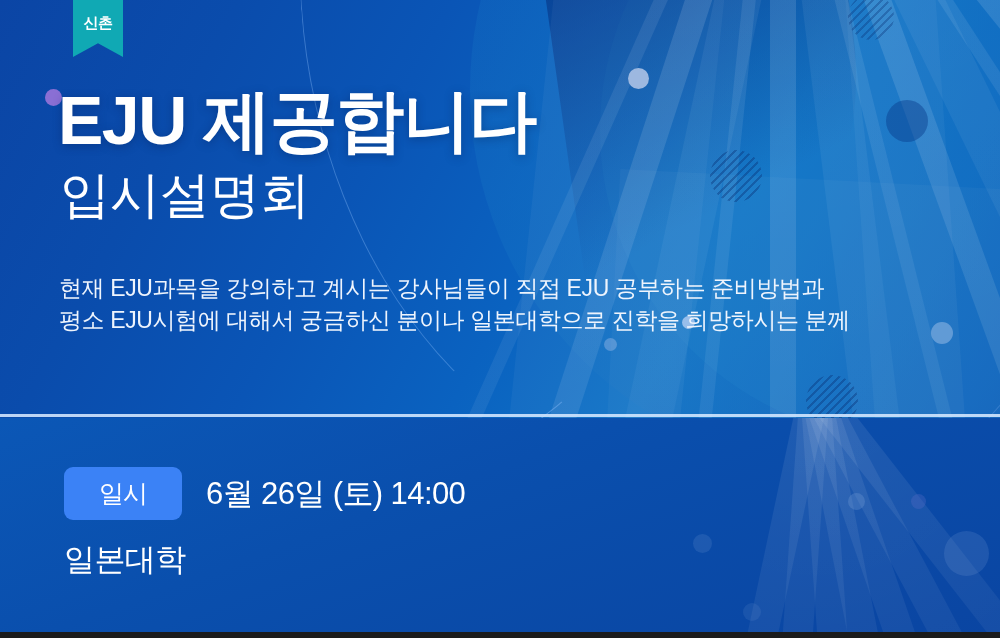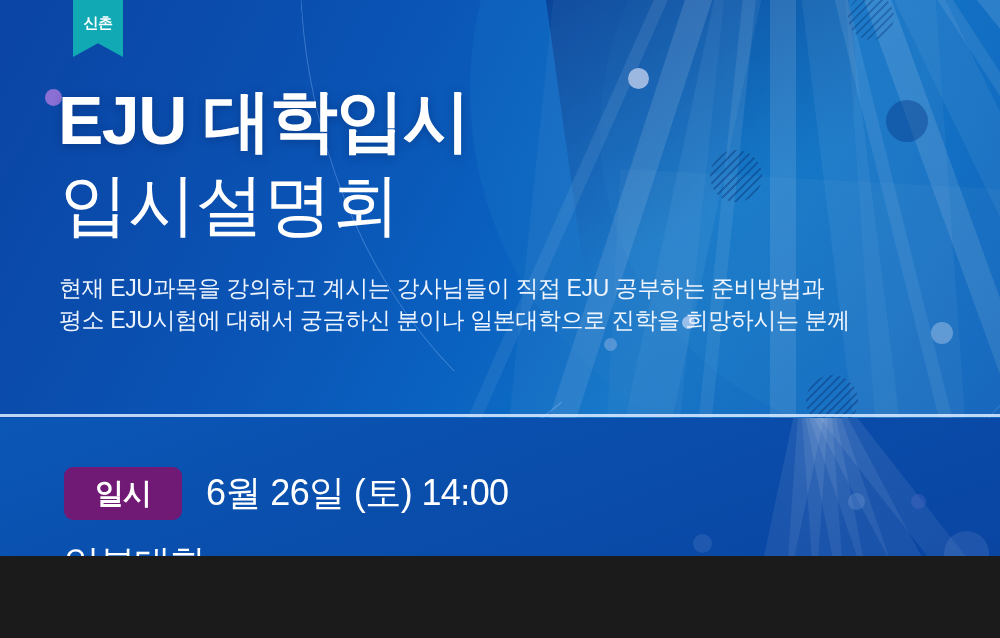--- a/index.html
+++ b/index.html
@@ -3,21 +3,21 @@
 <meta charset="utf-8">
 <style>
   html, body {
     margin: 0;
     padding: 0;
     background: #1b1b1b;
   }
   #poster {
     position: relative;
     width: 1000px;
-    height: 556px;
+    height: 632px;
     overflow: hidden;
     font-family: "Liberation Sans", "DejaVu Sans", sans-serif;
     background: #0a4fab;
     -webkit-font-smoothing: antialiased;
   }
 
   
   .bg-layer { position: absolute; inset: 0; pointer-events: none; }
 
   .bg-base {
@@ -162,21 +162,21 @@
     font-weight: 700;
     letter-spacing: -1.5px;
     line-height: 1.0;
     white-space: nowrap;
     text-shadow: 0 2px 10px rgba(3,30,80,.35);
   }
   .subtitle {
     position: absolute;
     left: 60px; top: 170px;
     color: #ffffff;
-    font-size: 68px;
+    font-size: 50px;
     font-weight: 300;
     letter-spacing: 0px;
     line-height: 1.0;
     white-space: nowrap;
   }
 
   .body-text {
     position: absolute;
     left: 59px; top: 272px;
     color: #eef4fd;
@@ -192,36 +192,36 @@
   .info-row {
     position: absolute;
     display: flex;
     align-items: center;
     gap: 24px;
   }
   .info-row.r1 { left: 64px; top: 467px; }
   .info-row.r2 { left: 64px; top: 539px; }
 
   .info-badge {
-    background: #701a75;
-    color: #ffffff;
-    font-size: 29px;
-    font-weight: 700;
+    background: #3b82f6;
+    color: #ffffff;
+    font-size: 25px;
+    font-weight: 400;
     letter-spacing: -1px;
     border-radius: 9px;
     width: 118px;
     height: 53px;
     display: flex;
     align-items: center;
     justify-content: center;
     box-sizing: border-box;
   }
   .info-value {
     color: #ffffff;
-    font-size: 36px;
+    font-size: 31px;
     font-weight: 500;
     letter-spacing: -0.6px;
     white-space: nowrap;
   }
 </style>
 </head>
 <body>
 
 <div id="poster">
 
@@ -283,21 +283,21 @@
     <div class="dot" style="left:743px; top:185px; width:18px; height:18px; background:rgba(140,175,225,.12);"></div>
   </div>
   <div class="divider"></div>
 
   <div class="ribbon">
     <span class="ribbon-text">신촌</span>
   </div>
 
   <div class="content">
 
-    <div class="title">EJU 대학입시</div>
+    <div class="title">EJU 제공합니다</div>
     <div class="subtitle">입시설명회</div>
 
     <div class="body-text">
       <div>현재 EJU과목을 강의하고 계시는 강사님들이 직접 EJU 공부하는 준비방법과</div>
       <div>평소 EJU시험에 대해서 궁금하신 분이나 일본대학으로 진학을 희망하시는 분께</div>
     </div>
 
     <div class="info-row r1">
       <div class="info-badge">일시</div>
       <div class="info-value">6월 26일 (토) 14:00</div>

